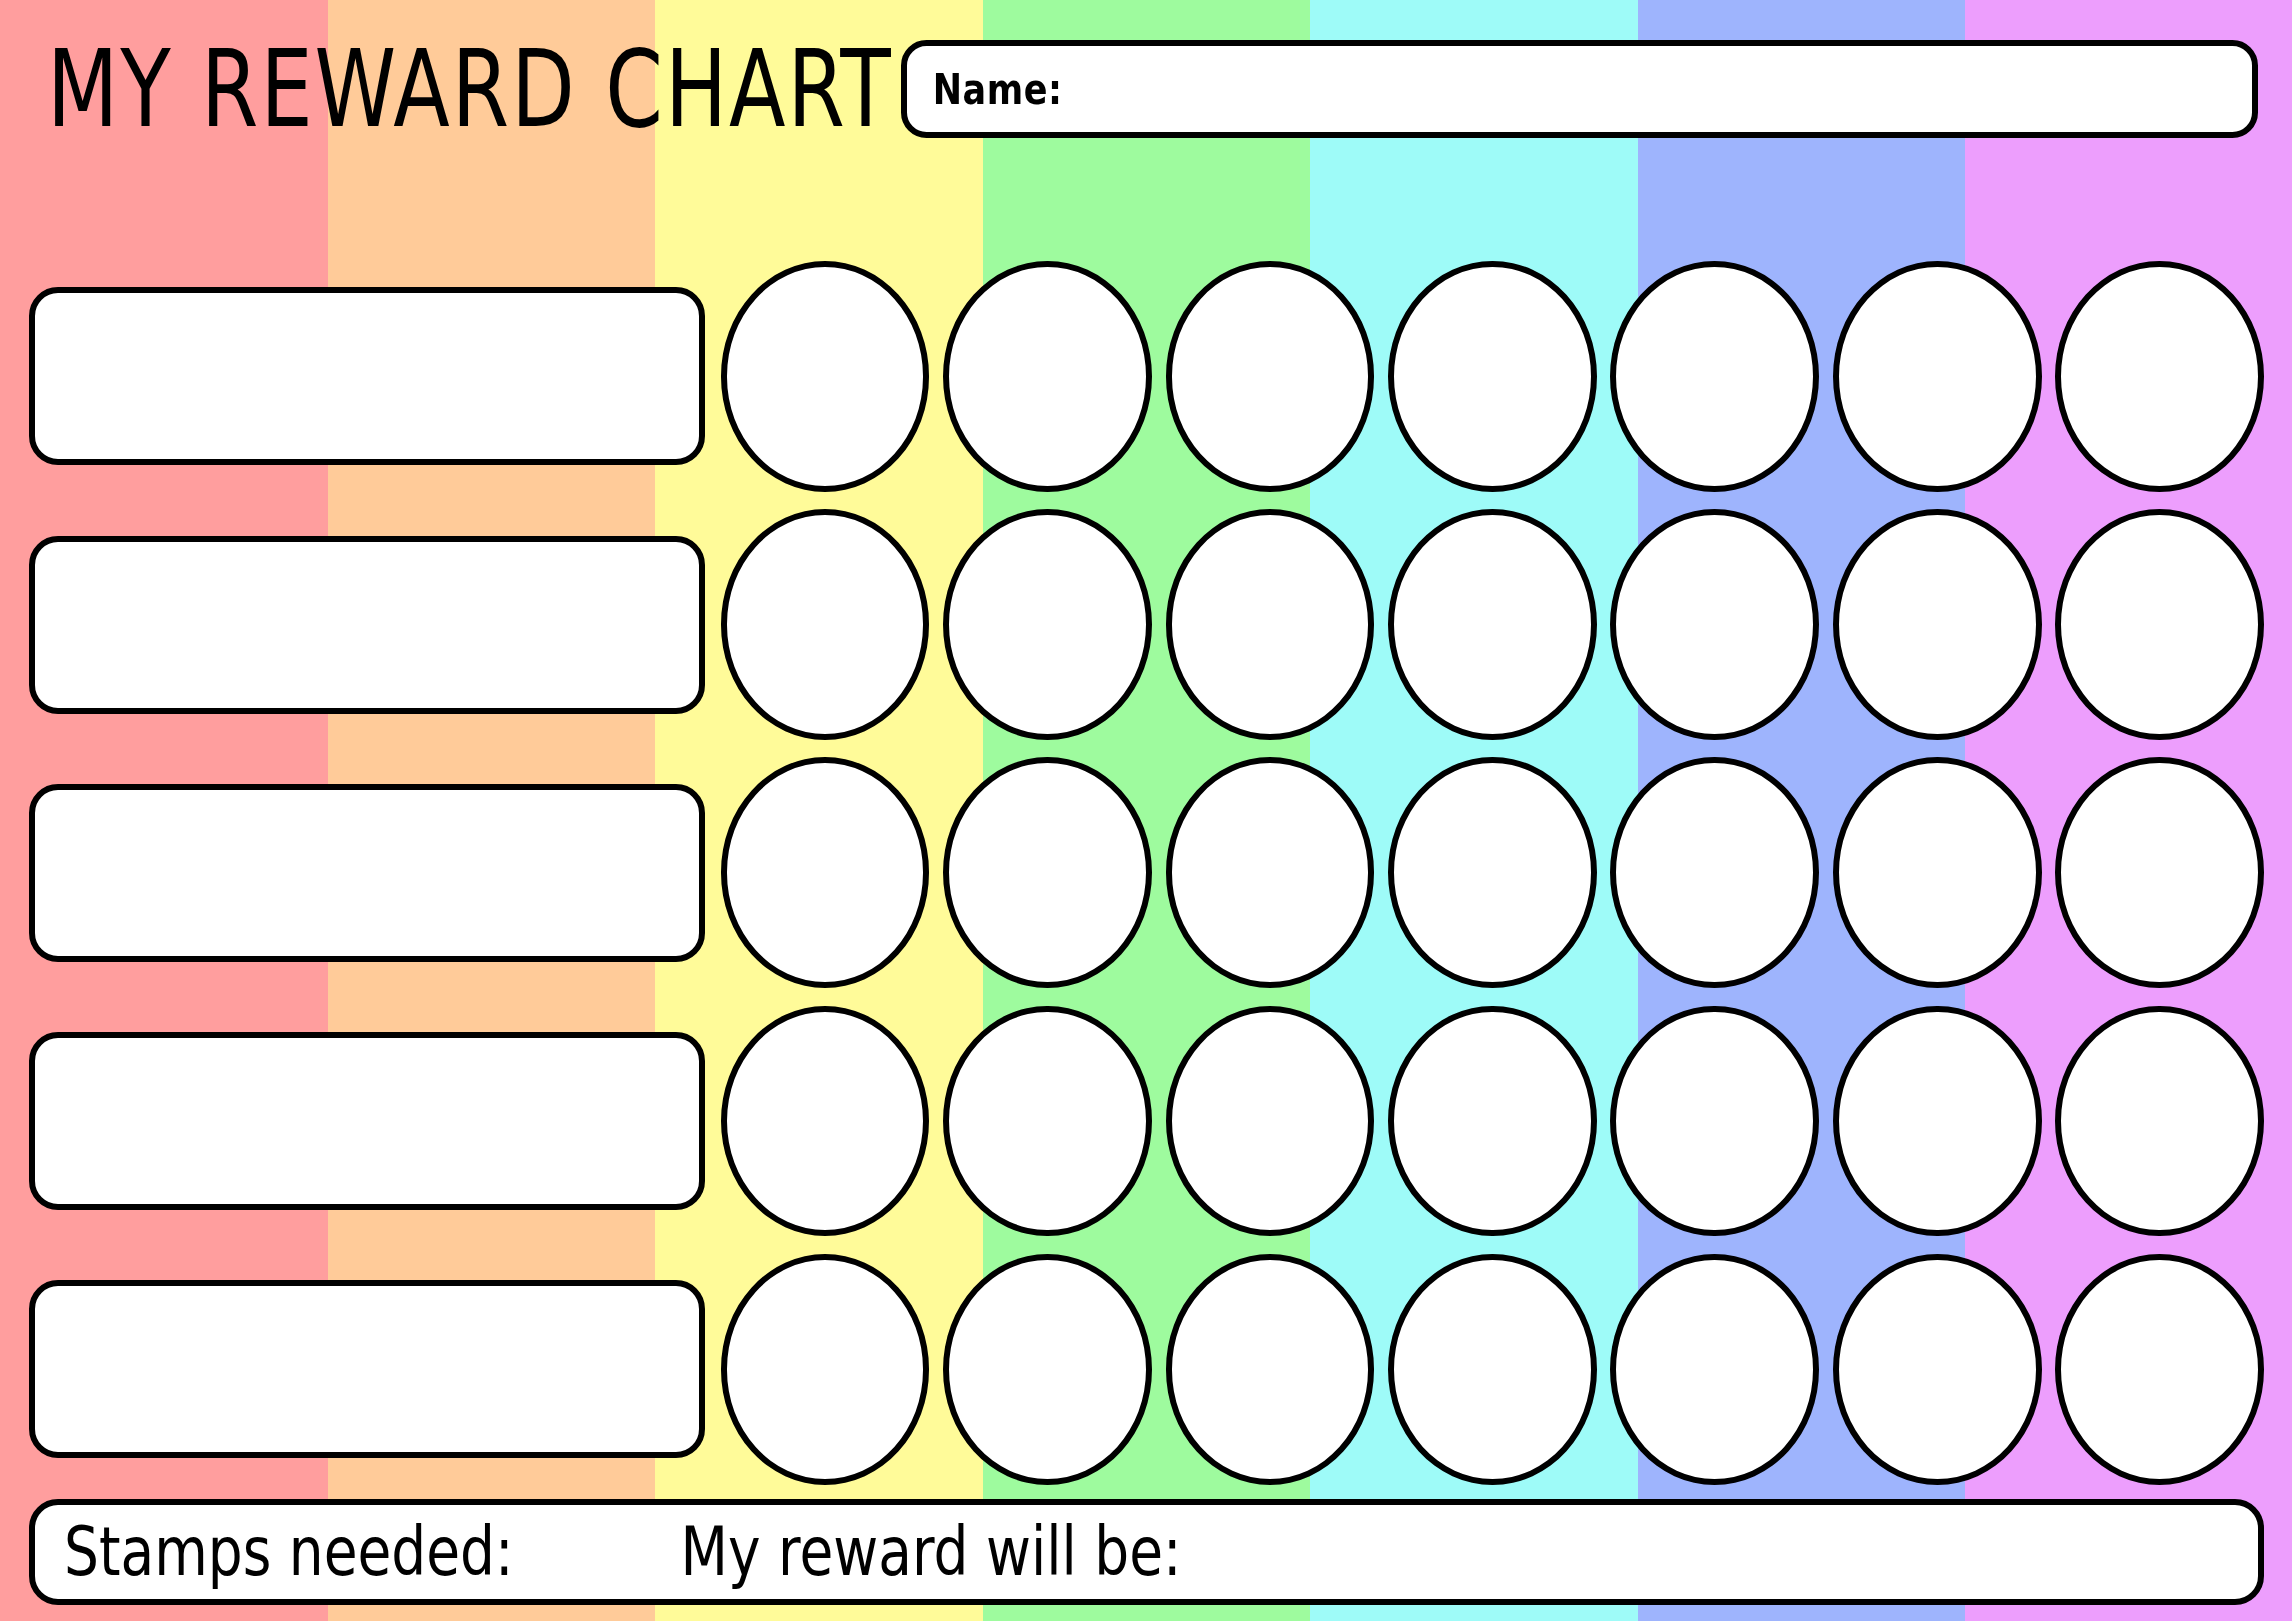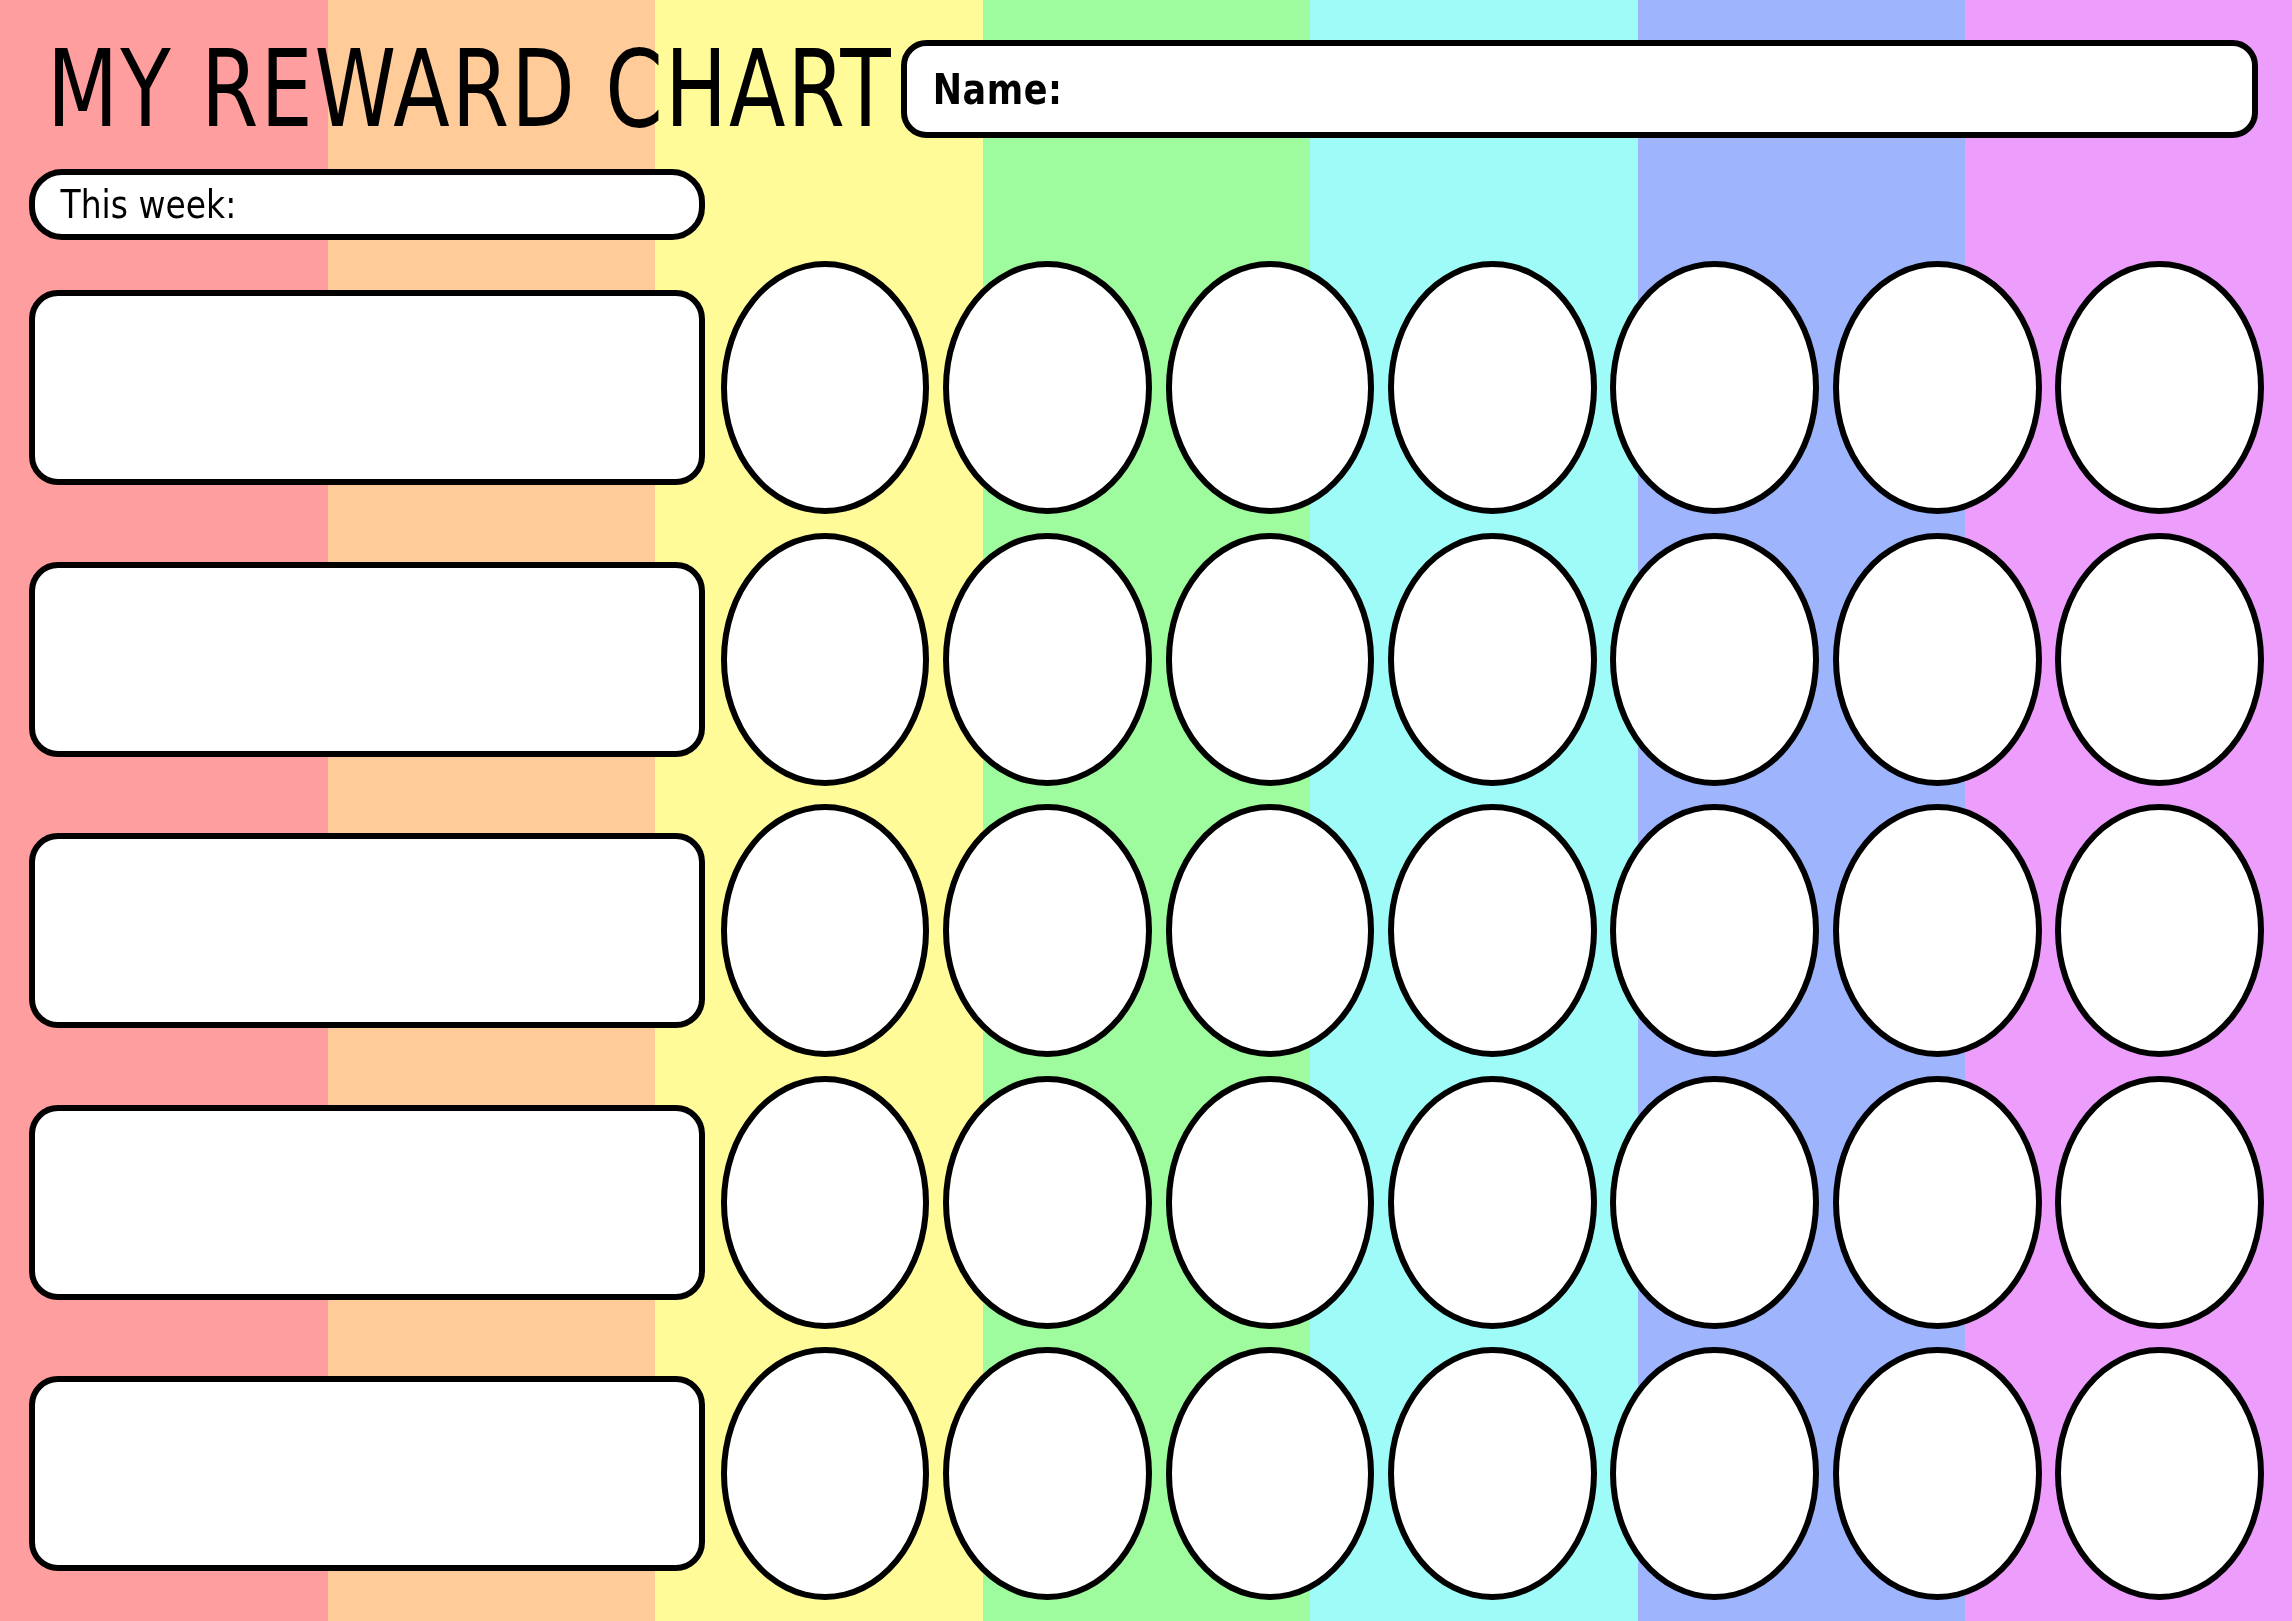--- a/index.html
+++ b/index.html
@@ -219,84 +219,85 @@
   <div class="content">
 
     <div class="top-row">
       <div class="title">MY REWARD CHART</div>
       <div class="card name-field">
         <span class="name-label">Name:</span>
       </div>
     </div>
 
     <div class="header-row">
-      <div class="card week-pill">
-        <span class="week-label">This week:</span>
+    </div>
+
+    <div class="grid" id="grid">
+        <div class="task-row">
+          <div class="card task-box"></div>
+          <div class="circles-strip">
+            <div class="stamp-circle"></div>
+            <div class="stamp-circle"></div>
+            <div class="stamp-circle"></div>
+            <div class="stamp-circle"></div>
+            <div class="stamp-circle"></div>
+            <div class="stamp-circle"></div>
+            <div class="stamp-circle"></div>
+          </div>
+        </div>
+        <div class="task-row">
+          <div class="card task-box"></div>
+          <div class="circles-strip">
+            <div class="stamp-circle"></div>
+            <div class="stamp-circle"></div>
+            <div class="stamp-circle"></div>
+            <div class="stamp-circle"></div>
+            <div class="stamp-circle"></div>
+            <div class="stamp-circle"></div>
+            <div class="stamp-circle"></div>
+          </div>
+        </div>
+        <div class="task-row">
+          <div class="card task-box"></div>
+          <div class="circles-strip">
+            <div class="stamp-circle"></div>
+            <div class="stamp-circle"></div>
+            <div class="stamp-circle"></div>
+            <div class="stamp-circle"></div>
+            <div class="stamp-circle"></div>
+            <div class="stamp-circle"></div>
+            <div class="stamp-circle"></div>
+          </div>
+        </div>
+        <div class="task-row">
+          <div class="card task-box"></div>
+          <div class="circles-strip">
+            <div class="stamp-circle"></div>
+            <div class="stamp-circle"></div>
+            <div class="stamp-circle"></div>
+            <div class="stamp-circle"></div>
+            <div class="stamp-circle"></div>
+            <div class="stamp-circle"></div>
+            <div class="stamp-circle"></div>
+          </div>
+        </div>
+        <div class="task-row">
+          <div class="card task-box"></div>
+          <div class="circles-strip">
+            <div class="stamp-circle"></div>
+            <div class="stamp-circle"></div>
+            <div class="stamp-circle"></div>
+            <div class="stamp-circle"></div>
+            <div class="stamp-circle"></div>
+            <div class="stamp-circle"></div>
+            <div class="stamp-circle"></div>
+          </div>
+        </div>
       </div>
+
+    <div class="card bottom-bar">
+      <span class="stamps-label">Stamps needed:</span>
+      <span class="reward-label">My reward will be:</span>
     </div>
-
-    <div class="grid" id="grid">
-        <div class="task-row">
-          <div class="card task-box"></div>
-          <div class="circles-strip">
-            <div class="stamp-circle"></div>
-            <div class="stamp-circle"></div>
-            <div class="stamp-circle"></div>
-            <div class="stamp-circle"></div>
-            <div class="stamp-circle"></div>
-            <div class="stamp-circle"></div>
-            <div class="stamp-circle"></div>
-          </div>
-        </div>
-        <div class="task-row">
-          <div class="card task-box"></div>
-          <div class="circles-strip">
-            <div class="stamp-circle"></div>
-            <div class="stamp-circle"></div>
-            <div class="stamp-circle"></div>
-            <div class="stamp-circle"></div>
-            <div class="stamp-circle"></div>
-            <div class="stamp-circle"></div>
-            <div class="stamp-circle"></div>
-          </div>
-        </div>
-        <div class="task-row">
-          <div class="card task-box"></div>
-          <div class="circles-strip">
-            <div class="stamp-circle"></div>
-            <div class="stamp-circle"></div>
-            <div class="stamp-circle"></div>
-            <div class="stamp-circle"></div>
-            <div class="stamp-circle"></div>
-            <div class="stamp-circle"></div>
-            <div class="stamp-circle"></div>
-          </div>
-        </div>
-        <div class="task-row">
-          <div class="card task-box"></div>
-          <div class="circles-strip">
-            <div class="stamp-circle"></div>
-            <div class="stamp-circle"></div>
-            <div class="stamp-circle"></div>
-            <div class="stamp-circle"></div>
-            <div class="stamp-circle"></div>
-            <div class="stamp-circle"></div>
-            <div class="stamp-circle"></div>
-          </div>
-        </div>
-        <div class="task-row">
-          <div class="card task-box"></div>
-          <div class="circles-strip">
-            <div class="stamp-circle"></div>
-            <div class="stamp-circle"></div>
-            <div class="stamp-circle"></div>
-            <div class="stamp-circle"></div>
-            <div class="stamp-circle"></div>
-            <div class="stamp-circle"></div>
-            <div class="stamp-circle"></div>
-          </div>
-        </div>
-      </div>
-
 
   </div>
 </div>
 
 
 </body></html>

